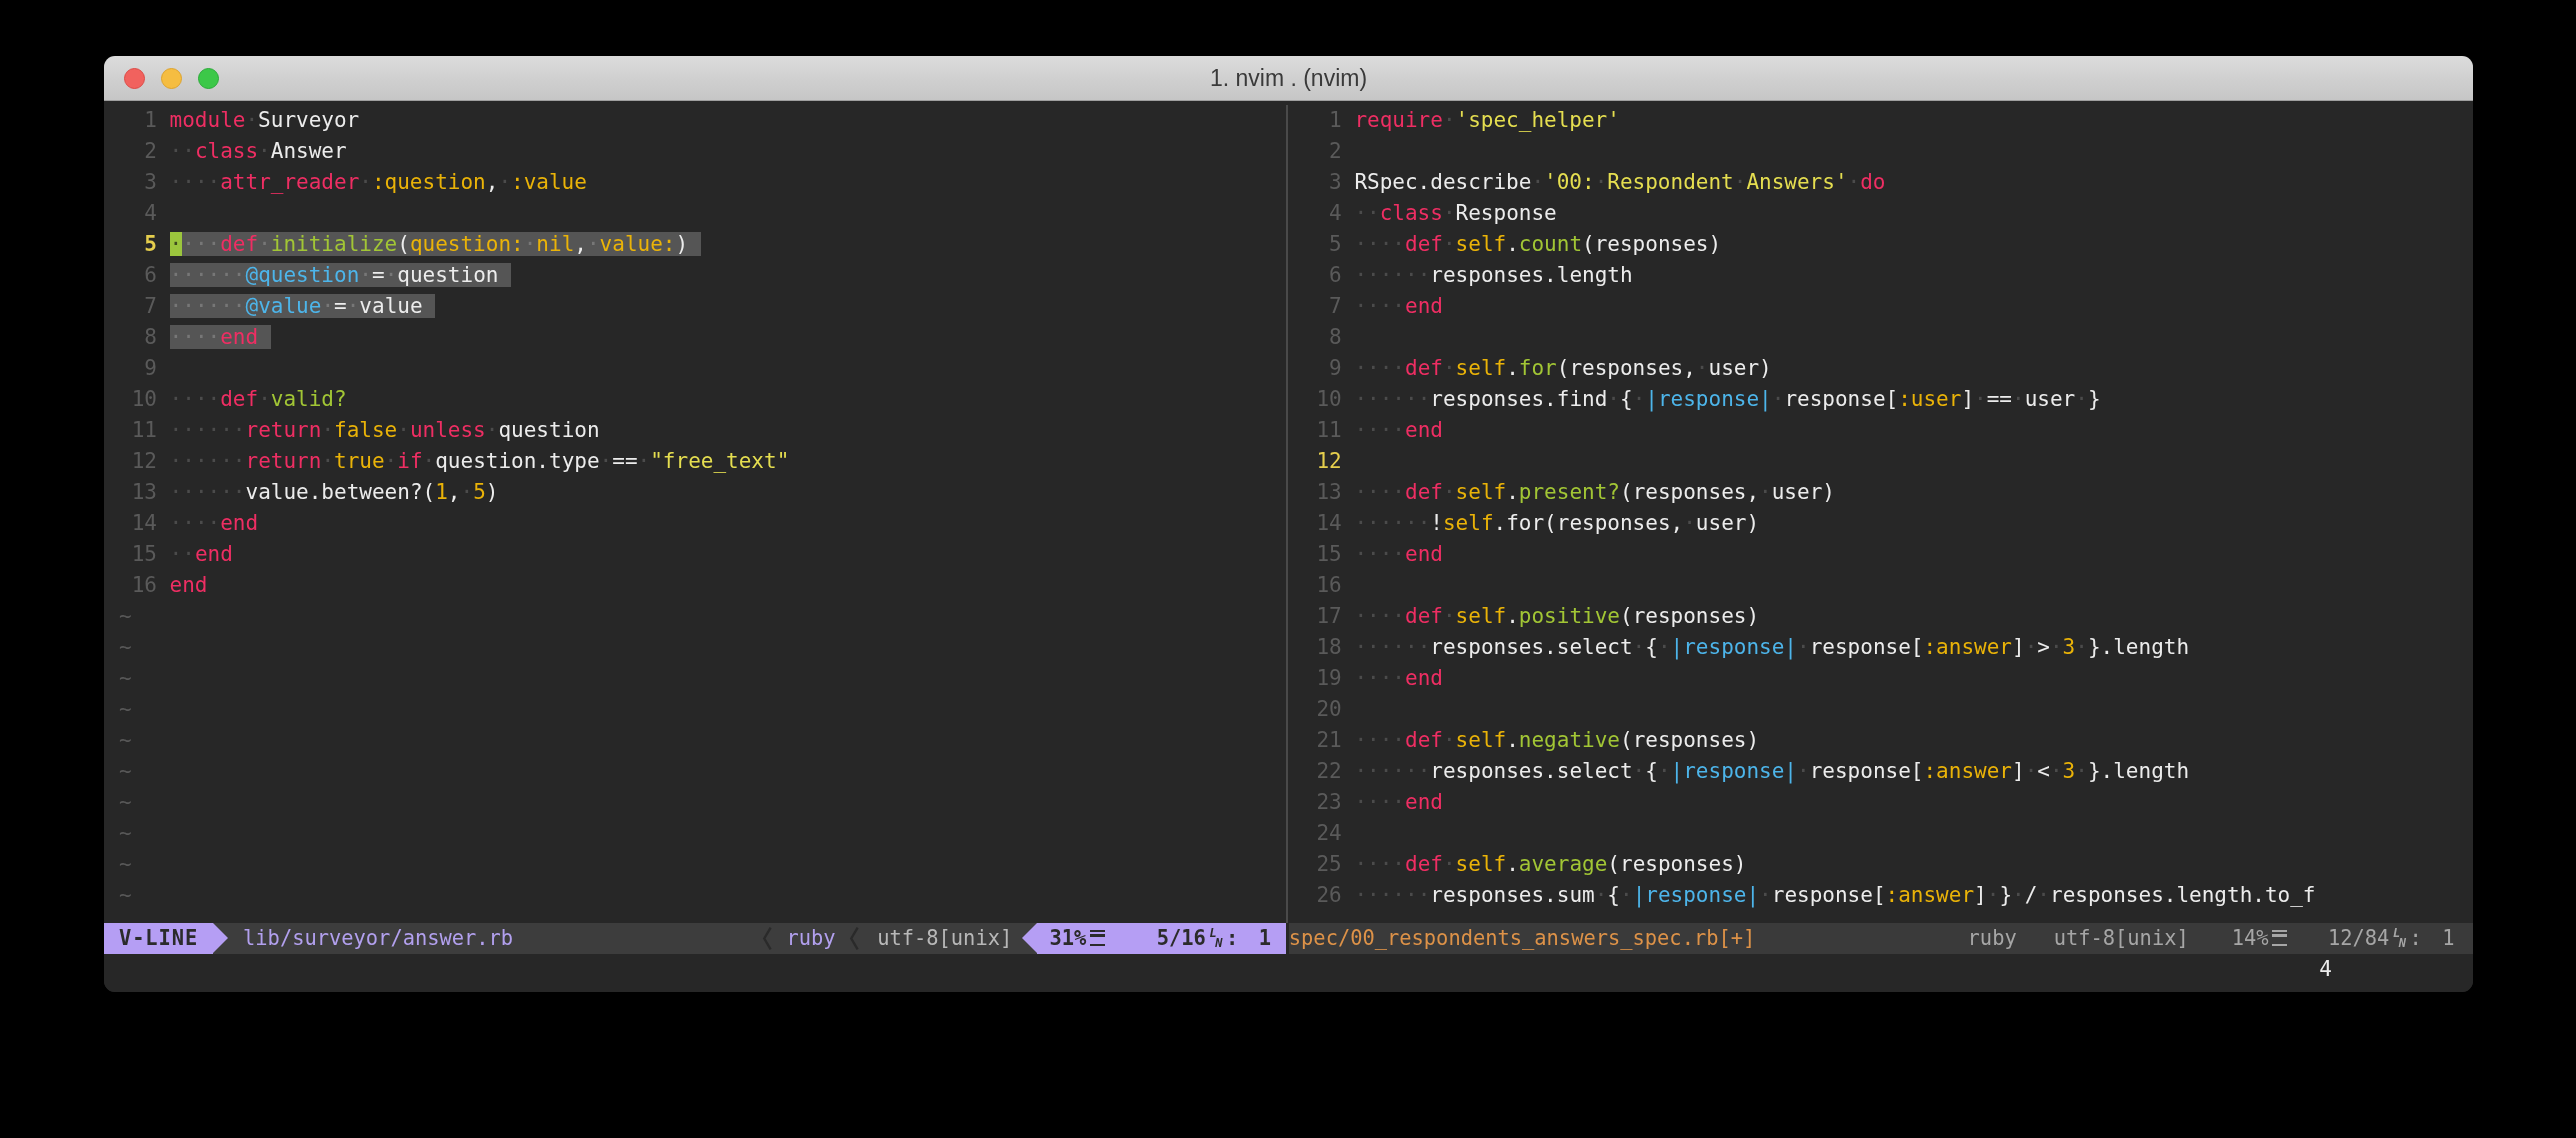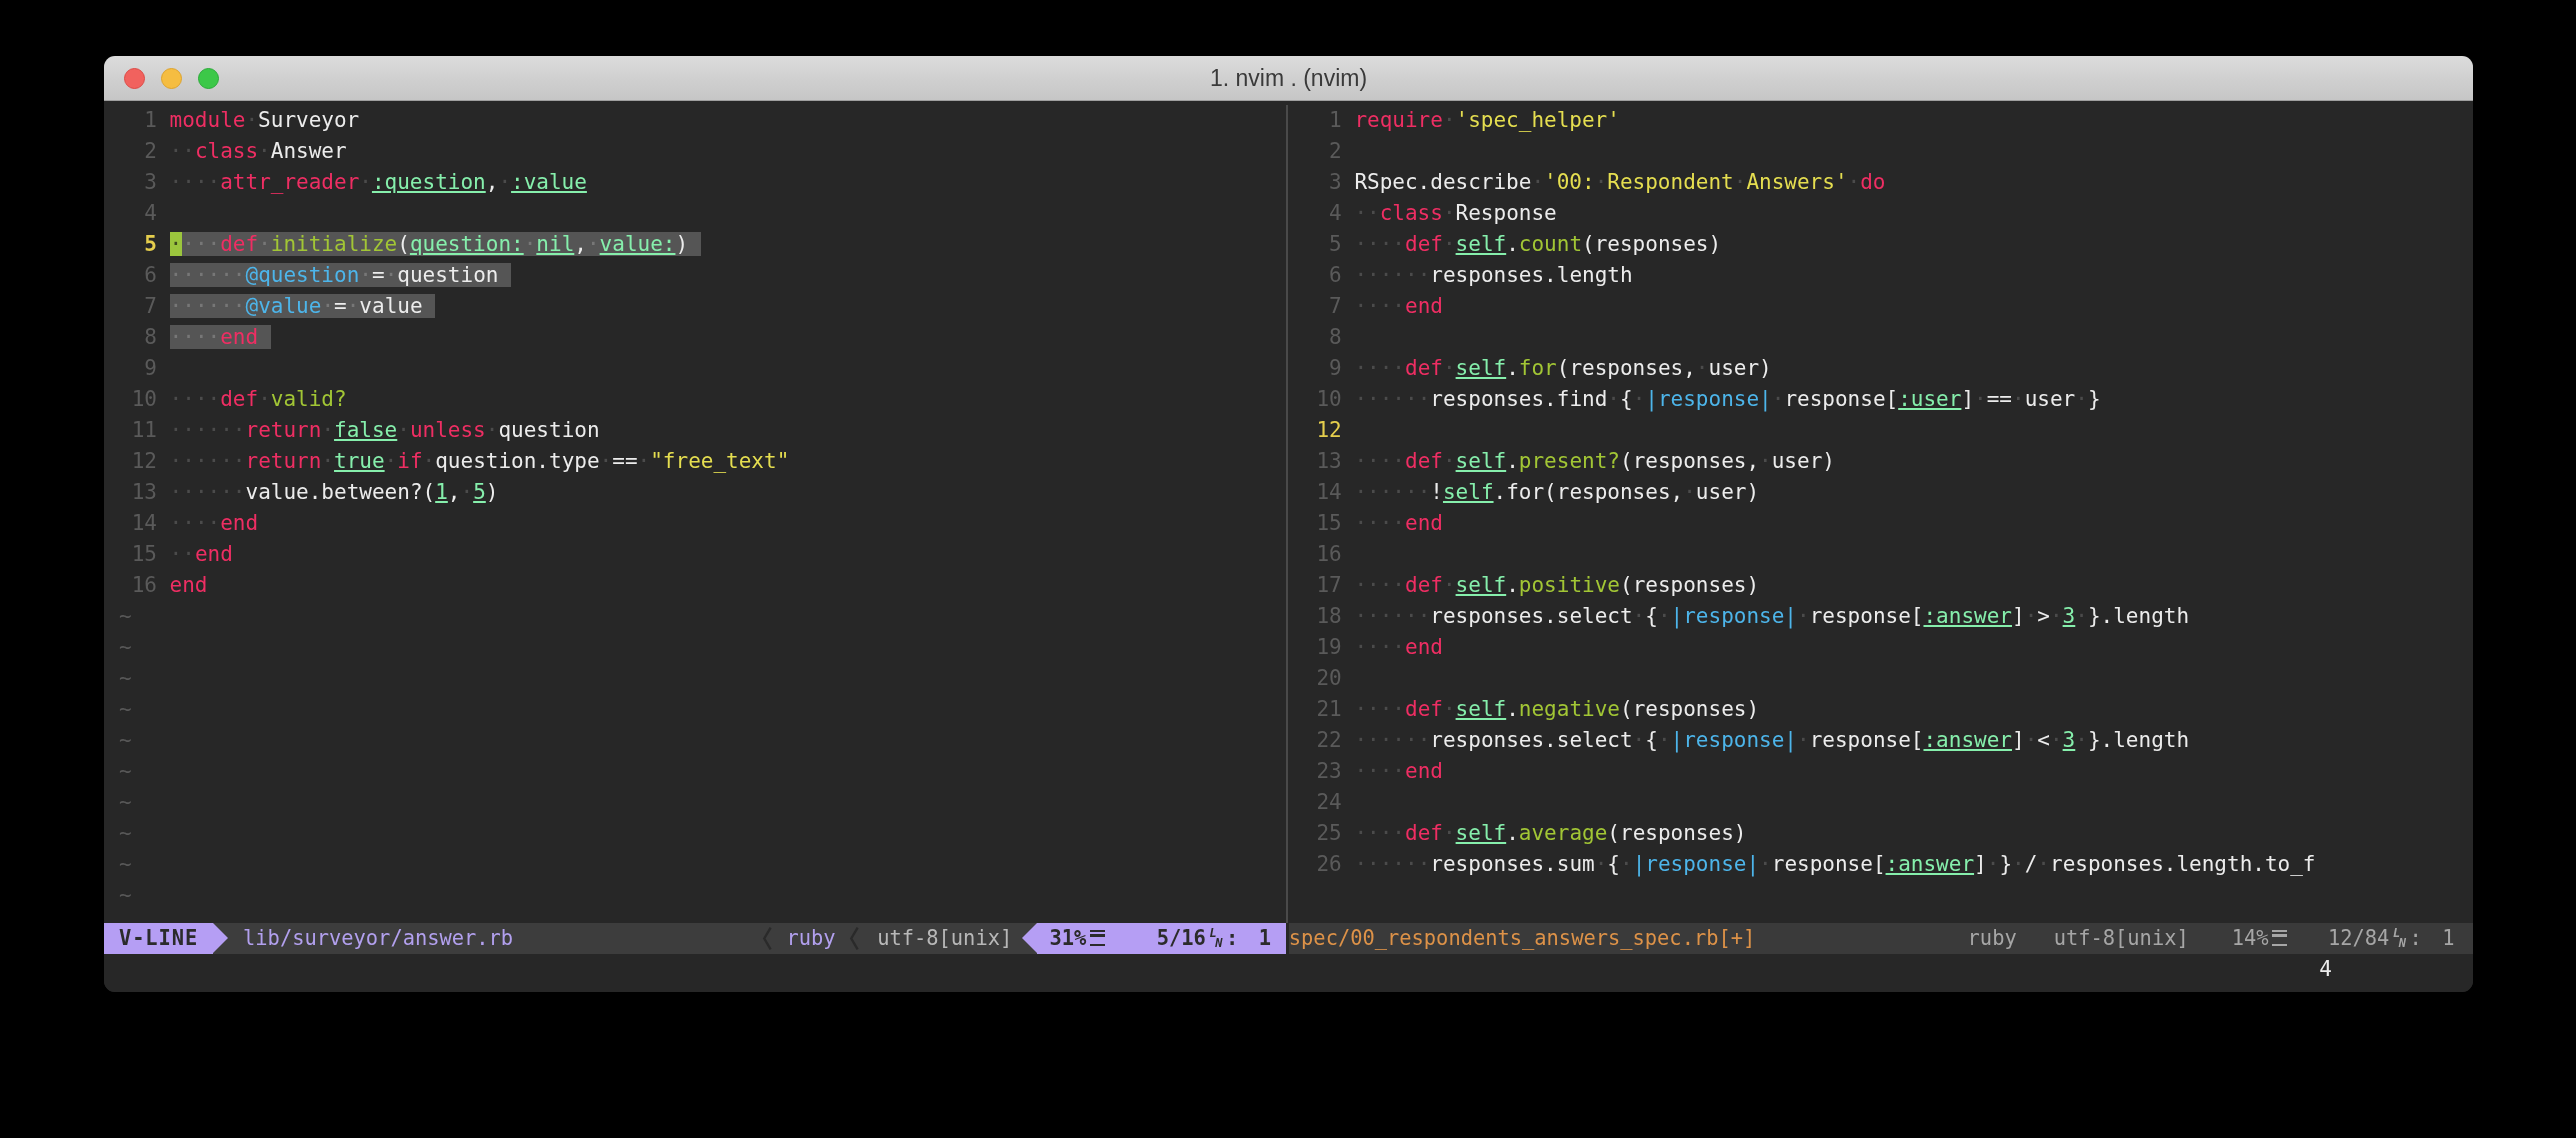--- a/index.html
+++ b/index.html
@@ -26,21 +26,21 @@
   .divider{width:2.8px;display:flex;justify-content:center;}
   .divline{width:1.9px;height:818px;background:#4a4a4a;}
   .code{height:818px;overflow:hidden;padding-left:15px;}
   .row{height:31px;white-space:pre;}
   .ln{color:#5a5a5a;}
   .ln.cur{color:#e5ce4d;}
   .pane.left .ln.cur{font-weight:bold;}
   .tilde{color:#585858;}
   .kw{color:#ee2e63;}
   .fn{color:#a2c635;}
-  .sym{color:#86efac;text-decoration:underline;}
+  .sym{color:#eab308;}
   .str{color:#e5de50;}
   .var{color:#4db5ea;}
   .pl{color:#ececec;}
   .ws{color:#4b4b4b;}
   .sel{background:#555555;}
   .sel .ws{color:#777777;}
   .cursor{background:#9bc53d;color:#3e4a1f;}
   
   .statusline{height:31px;display:flex;align-items:center;font-size:20.4px;white-space:pre;}
   .statusline.active{background:#3d3d3d;}
@@ -155,20 +155,21 @@
               <div class="row"><span class="ln">  1 </span><span><span class="kw">require</span><span class="ws">·</span><span class="str">'spec_helper'</span></span></div>
               <div class="row"><span class="ln">  2 </span><span></span></div>
               <div class="row"><span class="ln">  3 </span><span><span class="pl">RSpec.describe</span><span class="ws">·</span><span class="str">'00:</span><span class="ws">·</span><span class="str">Respondent</span><span class="ws">·</span><span class="str">Answers'</span><span class="ws">·</span><span class="kw">do</span></span></div>
               <div class="row"><span class="ln">  4 </span><span><span class="ws">·</span><span class="ws">·</span><span class="kw">class</span><span class="ws">·</span><span class="pl">Response</span></span></div>
               <div class="row"><span class="ln">  5 </span><span><span class="ws">·</span><span class="ws">·</span><span class="ws">·</span><span class="ws">·</span><span class="kw">def</span><span class="ws">·</span><span class="sym">self</span><span class="pl">.</span><span class="fn">count</span><span class="pl">(responses)</span></span></div>
               <div class="row"><span class="ln">  6 </span><span><span class="ws">·</span><span class="ws">·</span><span class="ws">·</span><span class="ws">·</span><span class="ws">·</span><span class="ws">·</span><span class="pl">responses.length</span></span></div>
               <div class="row"><span class="ln">  7 </span><span><span class="ws">·</span><span class="ws">·</span><span class="ws">·</span><span class="ws">·</span><span class="kw">end</span></span></div>
               <div class="row"><span class="ln">  8 </span><span></span></div>
               <div class="row"><span class="ln">  9 </span><span><span class="ws">·</span><span class="ws">·</span><span class="ws">·</span><span class="ws">·</span><span class="kw">def</span><span class="ws">·</span><span class="sym">self</span><span class="pl">.</span><span class="fn">for</span><span class="pl">(responses,</span><span class="ws">·</span><span class="pl">user)</span></span></div>
               <div class="row"><span class="ln"> 10 </span><span><span class="ws">·</span><span class="ws">·</span><span class="ws">·</span><span class="ws">·</span><span class="ws">·</span><span class="ws">·</span><span class="pl">responses.find</span><span class="ws">·</span><span class="pl">{</span><span class="ws">·</span><span class="var">|response|</span><span class="ws">·</span><span class="pl">response[</span><span class="sym">:user</span><span class="pl">]</span><span class="ws">·</span><span class="pl">==</span><span class="ws">·</span><span class="pl">user</span><span class="ws">·</span><span class="pl">}</span></span></div>
+              <div class="row"><span class="ln"> 11 </span><span><span class="ws">·</span><span class="ws">·</span><span class="ws">·</span><span class="ws">·</span><span class="kw">end</span></span></div>
               <div class="row"><span class="ln cur"> 12 </span><span></span></div>
               <div class="row"><span class="ln"> 13 </span><span><span class="ws">·</span><span class="ws">·</span><span class="ws">·</span><span class="ws">·</span><span class="kw">def</span><span class="ws">·</span><span class="sym">self</span><span class="pl">.</span><span class="fn">present?</span><span class="pl">(responses,</span><span class="ws">·</span><span class="pl">user)</span></span></div>
               <div class="row"><span class="ln"> 14 </span><span><span class="ws">·</span><span class="ws">·</span><span class="ws">·</span><span class="ws">·</span><span class="ws">·</span><span class="ws">·</span><span class="pl">!</span><span class="sym">self</span><span class="pl">.for(responses,</span><span class="ws">·</span><span class="pl">user)</span></span></div>
               <div class="row"><span class="ln"> 15 </span><span><span class="ws">·</span><span class="ws">·</span><span class="ws">·</span><span class="ws">·</span><span class="kw">end</span></span></div>
               <div class="row"><span class="ln"> 16 </span><span></span></div>
               <div class="row"><span class="ln"> 17 </span><span><span class="ws">·</span><span class="ws">·</span><span class="ws">·</span><span class="ws">·</span><span class="kw">def</span><span class="ws">·</span><span class="sym">self</span><span class="pl">.</span><span class="fn">positive</span><span class="pl">(responses)</span></span></div>
               <div class="row"><span class="ln"> 18 </span><span><span class="ws">·</span><span class="ws">·</span><span class="ws">·</span><span class="ws">·</span><span class="ws">·</span><span class="ws">·</span><span class="pl">responses.select</span><span class="ws">·</span><span class="pl">{</span><span class="ws">·</span><span class="var">|response|</span><span class="ws">·</span><span class="pl">response[</span><span class="sym">:answer</span><span class="pl">]</span><span class="ws">·</span><span class="pl">&gt;</span><span class="ws">·</span><span class="sym">3</span><span class="ws">·</span><span class="pl">}.length</span></span></div>
               <div class="row"><span class="ln"> 19 </span><span><span class="ws">·</span><span class="ws">·</span><span class="ws">·</span><span class="ws">·</span><span class="kw">end</span></span></div>
               <div class="row"><span class="ln"> 20 </span><span></span></div>
               <div class="row"><span class="ln"> 21 </span><span><span class="ws">·</span><span class="ws">·</span><span class="ws">·</span><span class="ws">·</span><span class="kw">def</span><span class="ws">·</span><span class="sym">self</span><span class="pl">.</span><span class="fn">negative</span><span class="pl">(responses)</span></span></div>

